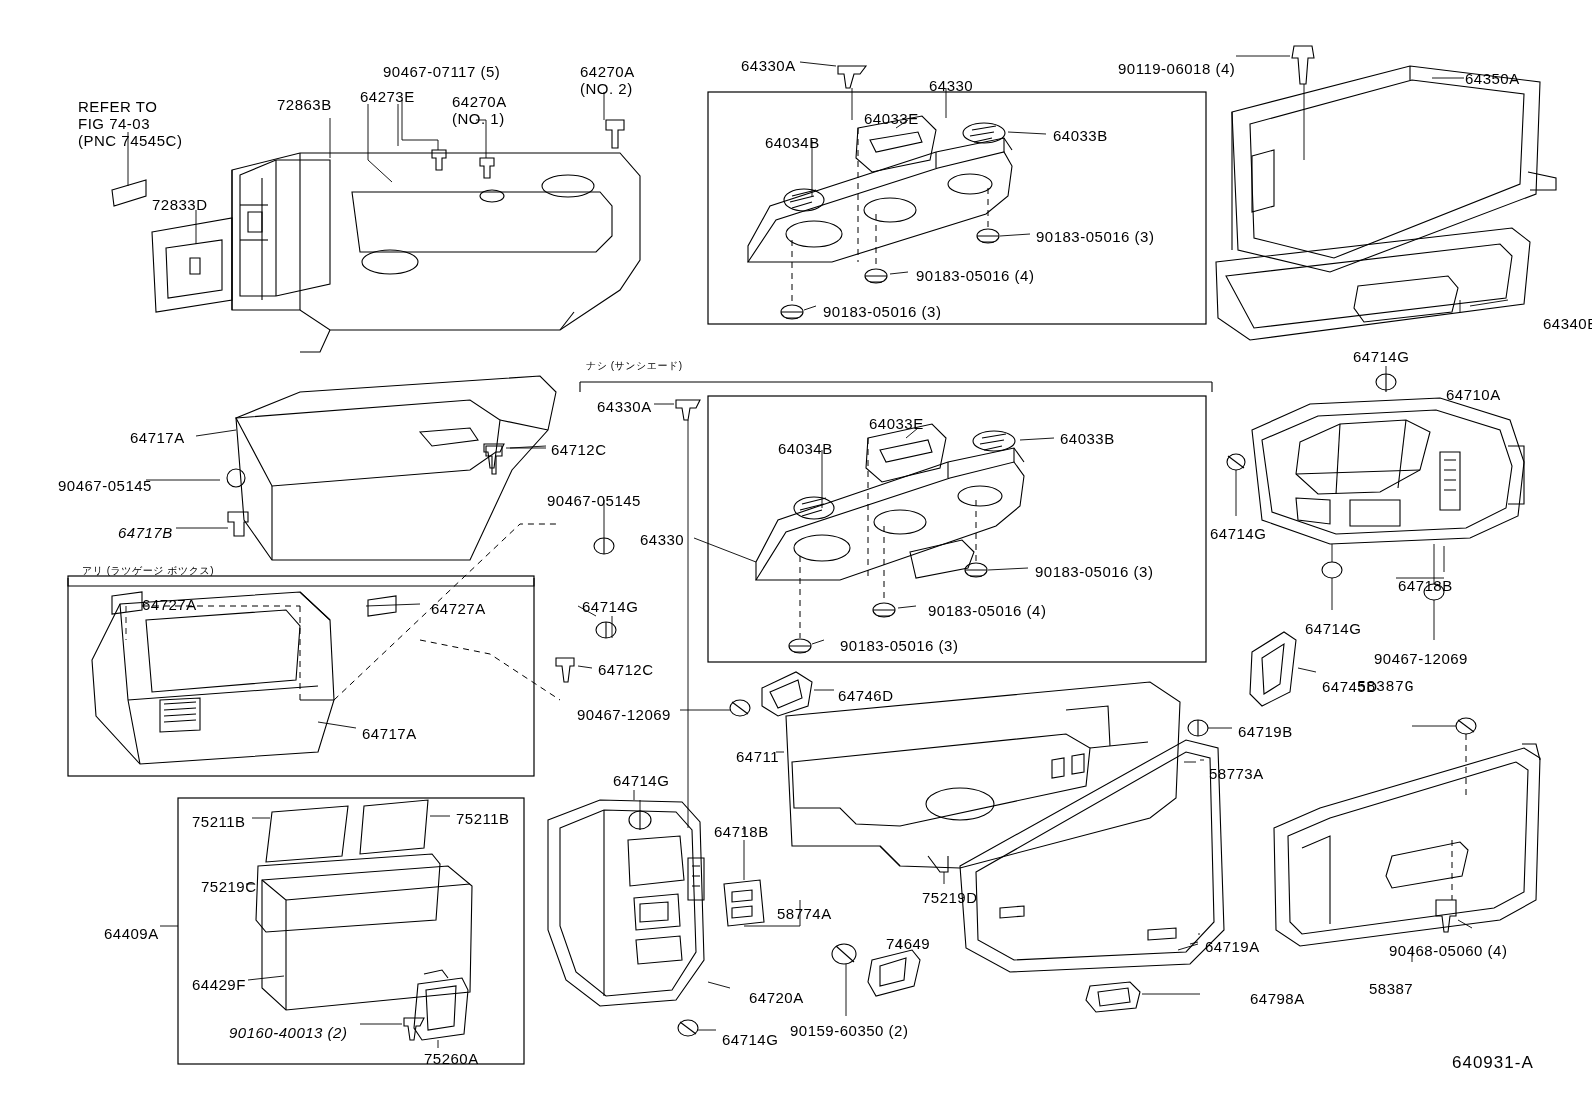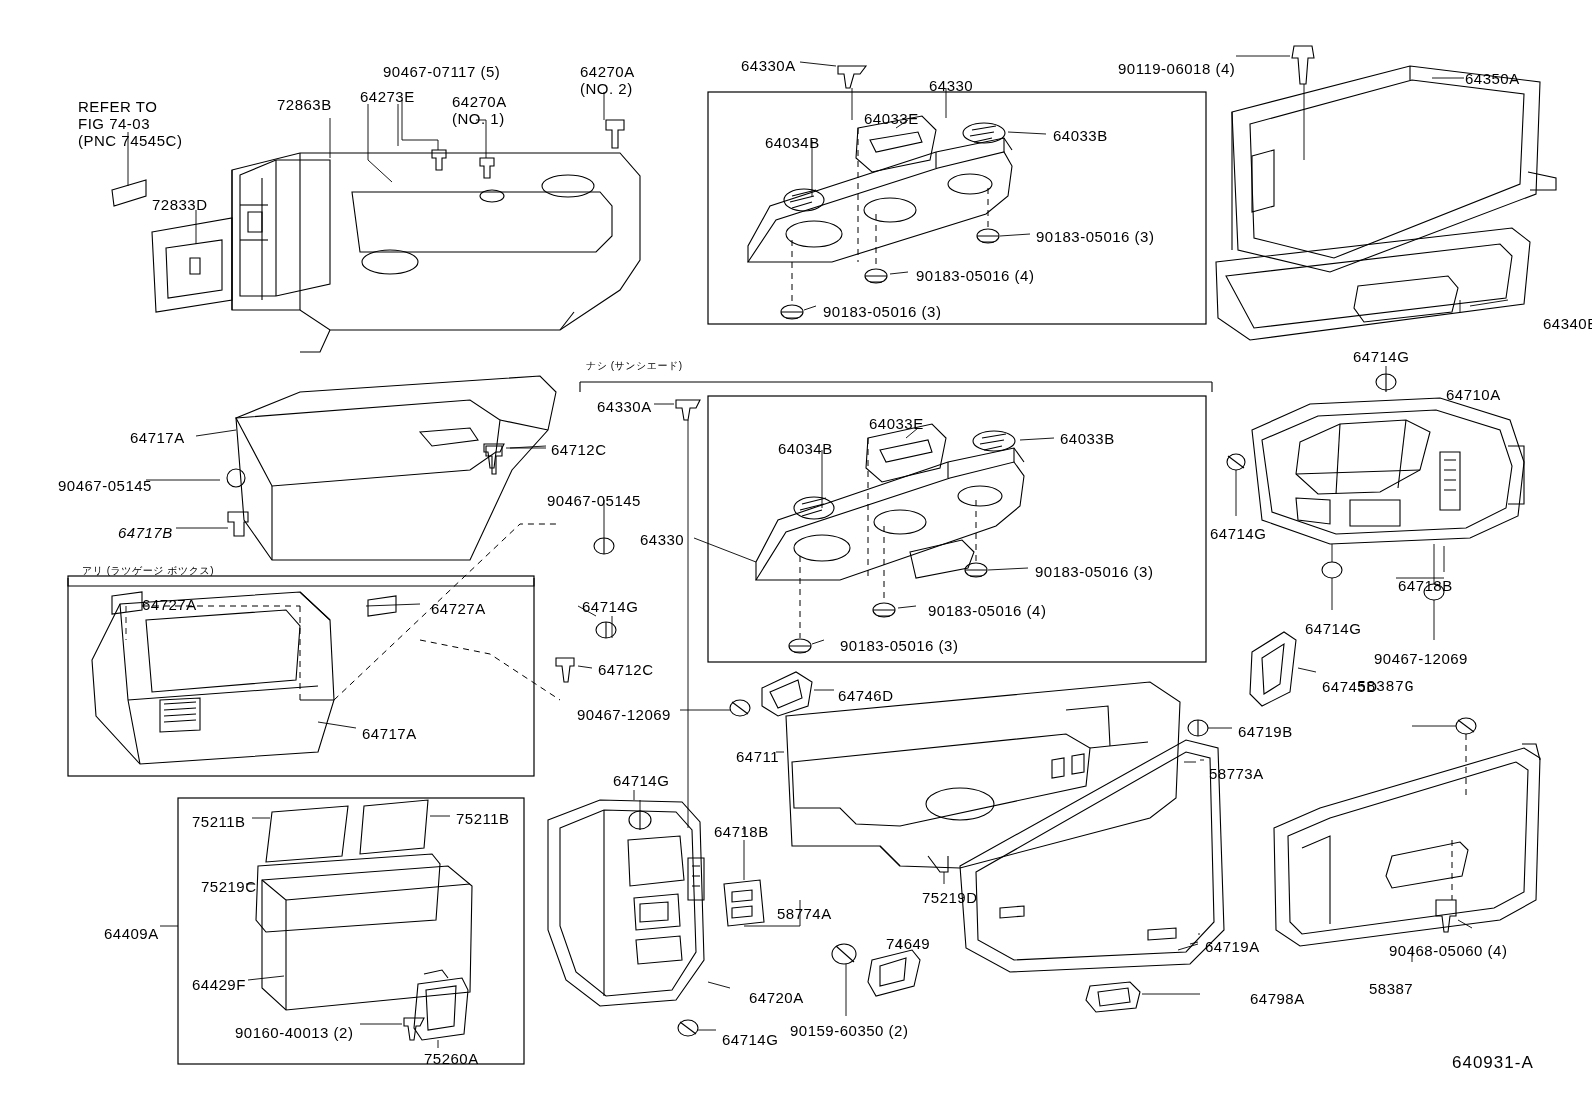--- a/index.html
+++ b/index.html
@@ -443,21 +443,21 @@
 <div class="lbl" style="left:613px;top:772px;">64714G</div>
 <div class="lbl" style="left:714px;top:823px;">64718B</div>
 <div class="lbl" style="left:777px;top:905px;">58774A</div>
 <div class="lbl" style="left:922px;top:889px;">75219D</div>
 
 <div class="lbl" style="left:192px;top:813px;">75211B</div>
 <div class="lbl" style="left:456px;top:810px;">75211B</div>
 <div class="lbl" style="left:201px;top:878px;">75219C</div>
 <div class="lbl" style="left:104px;top:925px;">64409A</div>
 <div class="lbl" style="left:192px;top:976px;">64429F</div>
-<div class="lbl" style="left:235px;top:1024px;">90160-40013 (2)</div>
+<div class="lbl" style="left:229px;top:1024px;font-style:italic;">90160-40013 (2)</div>
 <div class="lbl" style="left:424px;top:1050px;">75260A</div>
 <div class="lbl" style="left:749px;top:989px;">64720A</div>
 <div class="lbl" style="left:722px;top:1031px;">64714G</div>
 <div class="lbl" style="left:876px;top:935px;margin-left:10px;">74649</div>
 <div class="lbl" style="left:790px;top:1022px;">90159-60350 (2)</div>
 <div class="lbl" style="left:1205px;top:938px;text-align:right;">64719A</div>
 <div class="lbl" style="left:1250px;top:990px;">64798A</div>
 <div class="lbl" style="left:1389px;top:942px;">90468-05060 (4)</div>
 <div class="lbl" style="left:1369px;top:980px;">58387</div>
 

